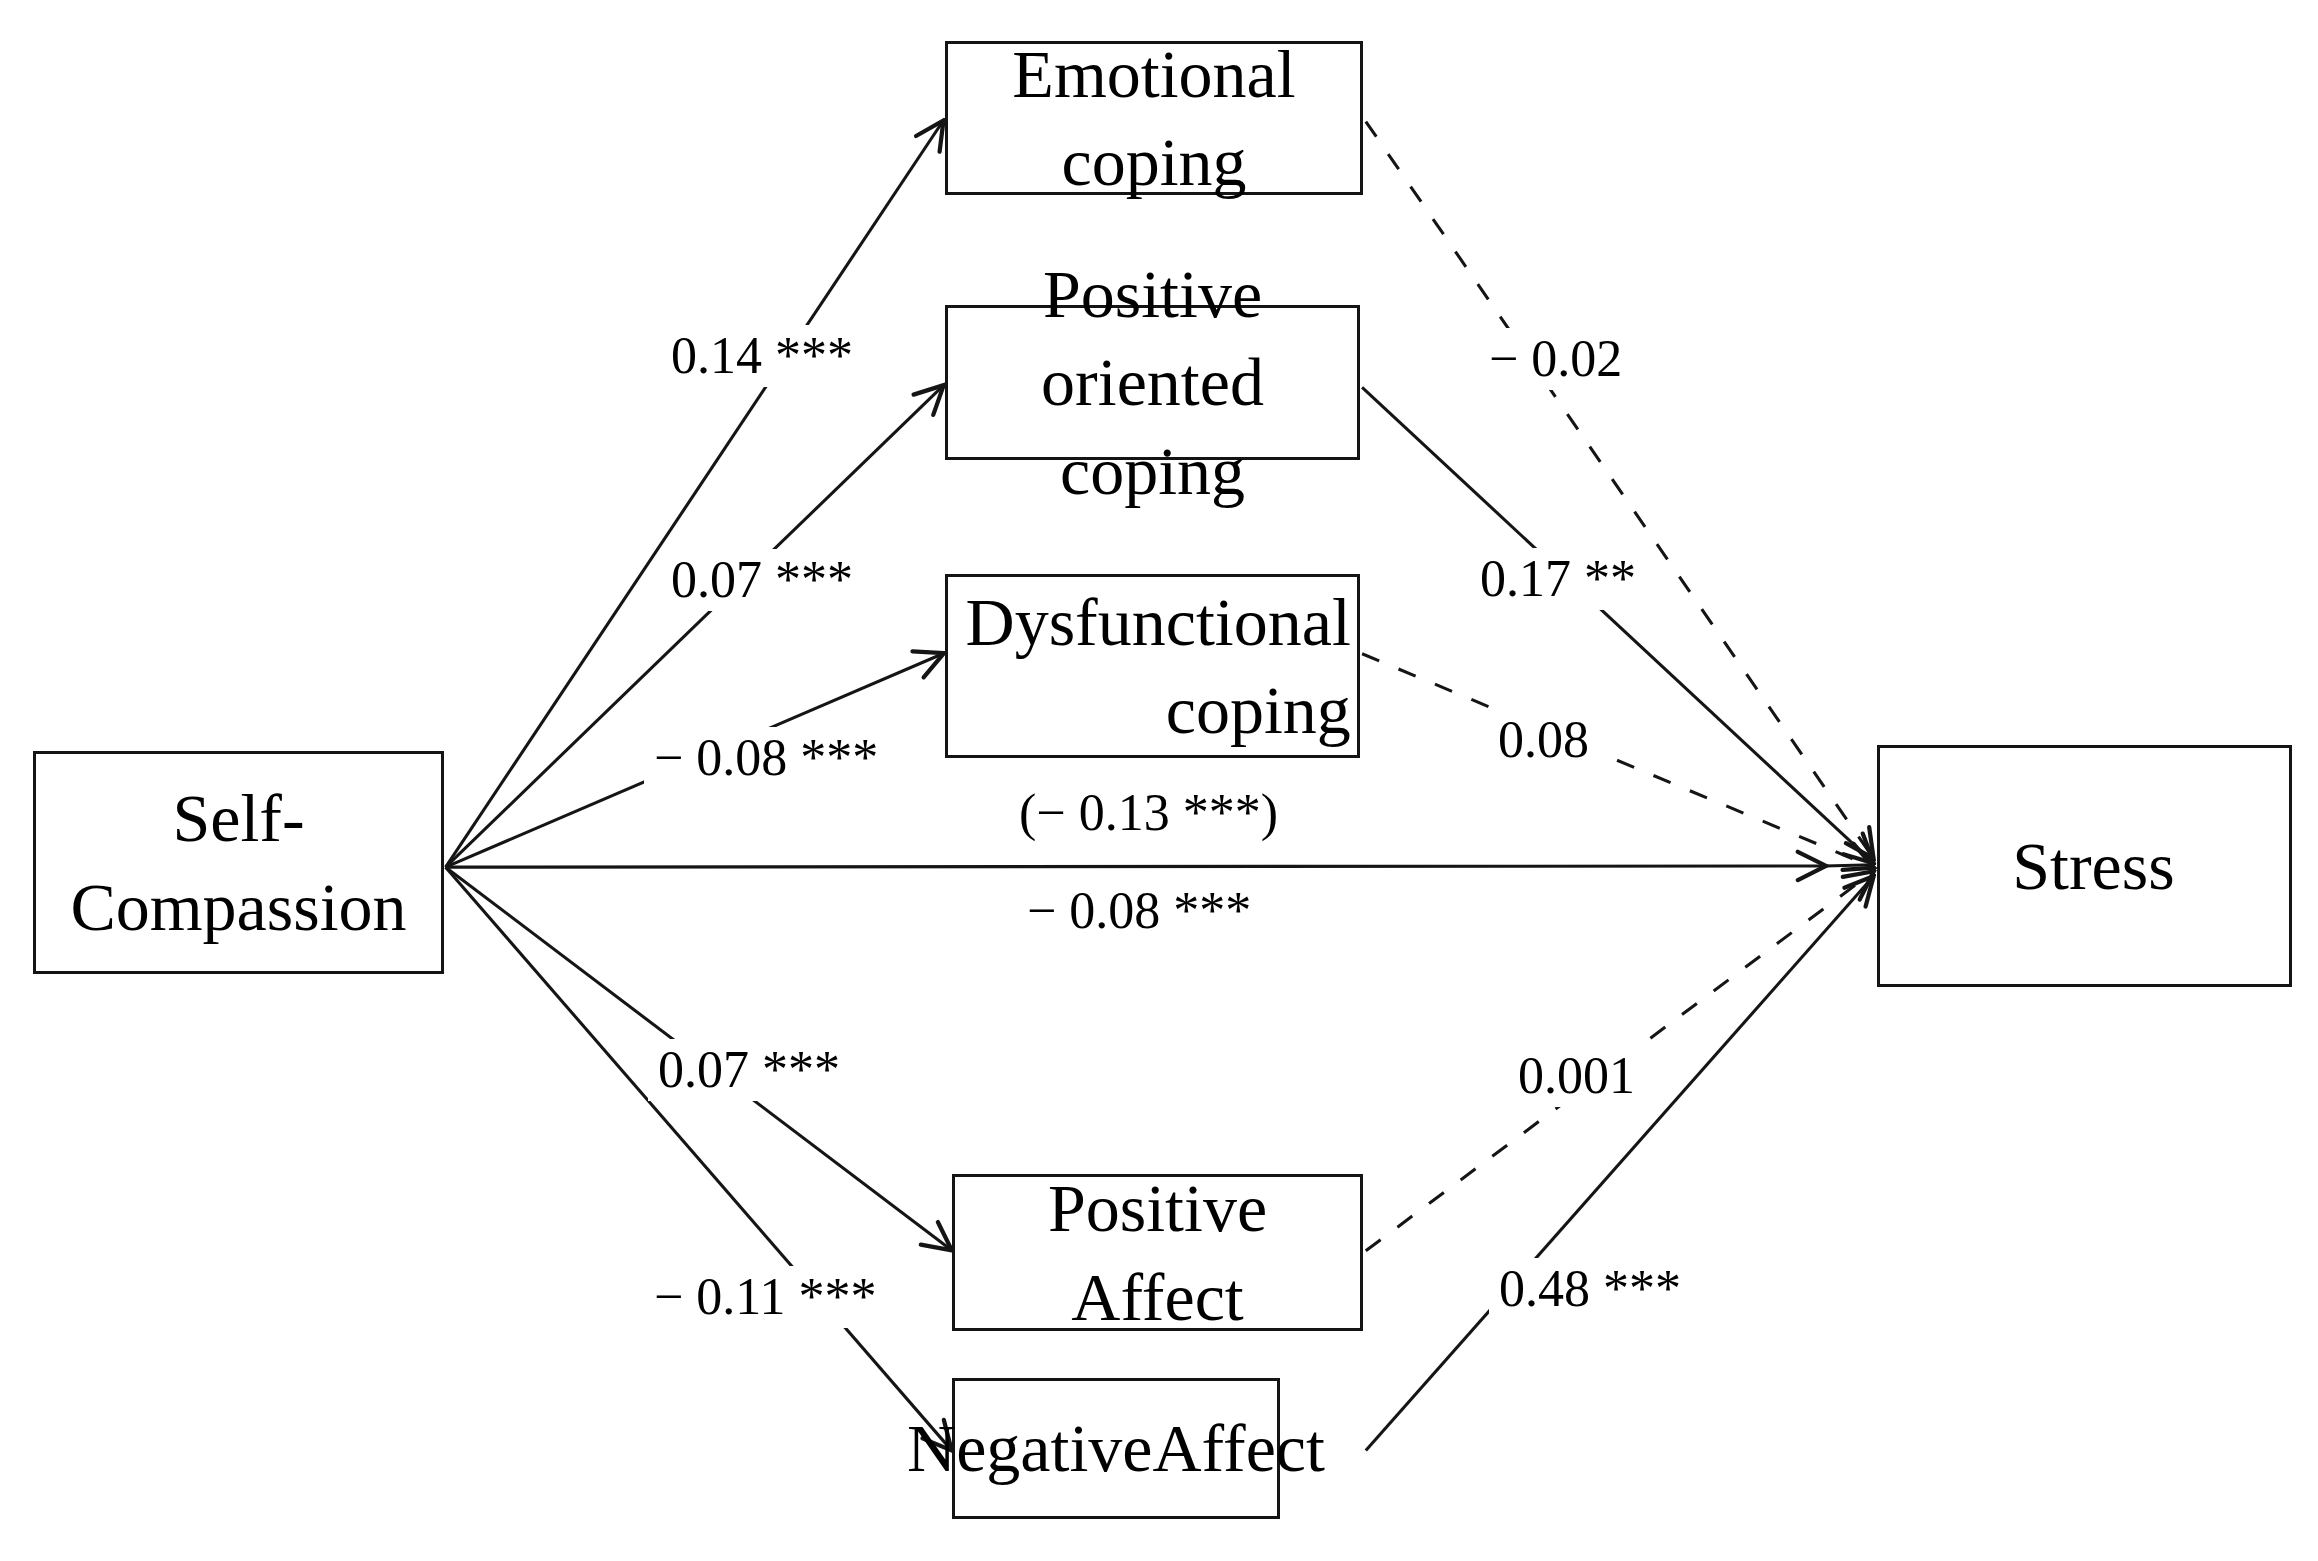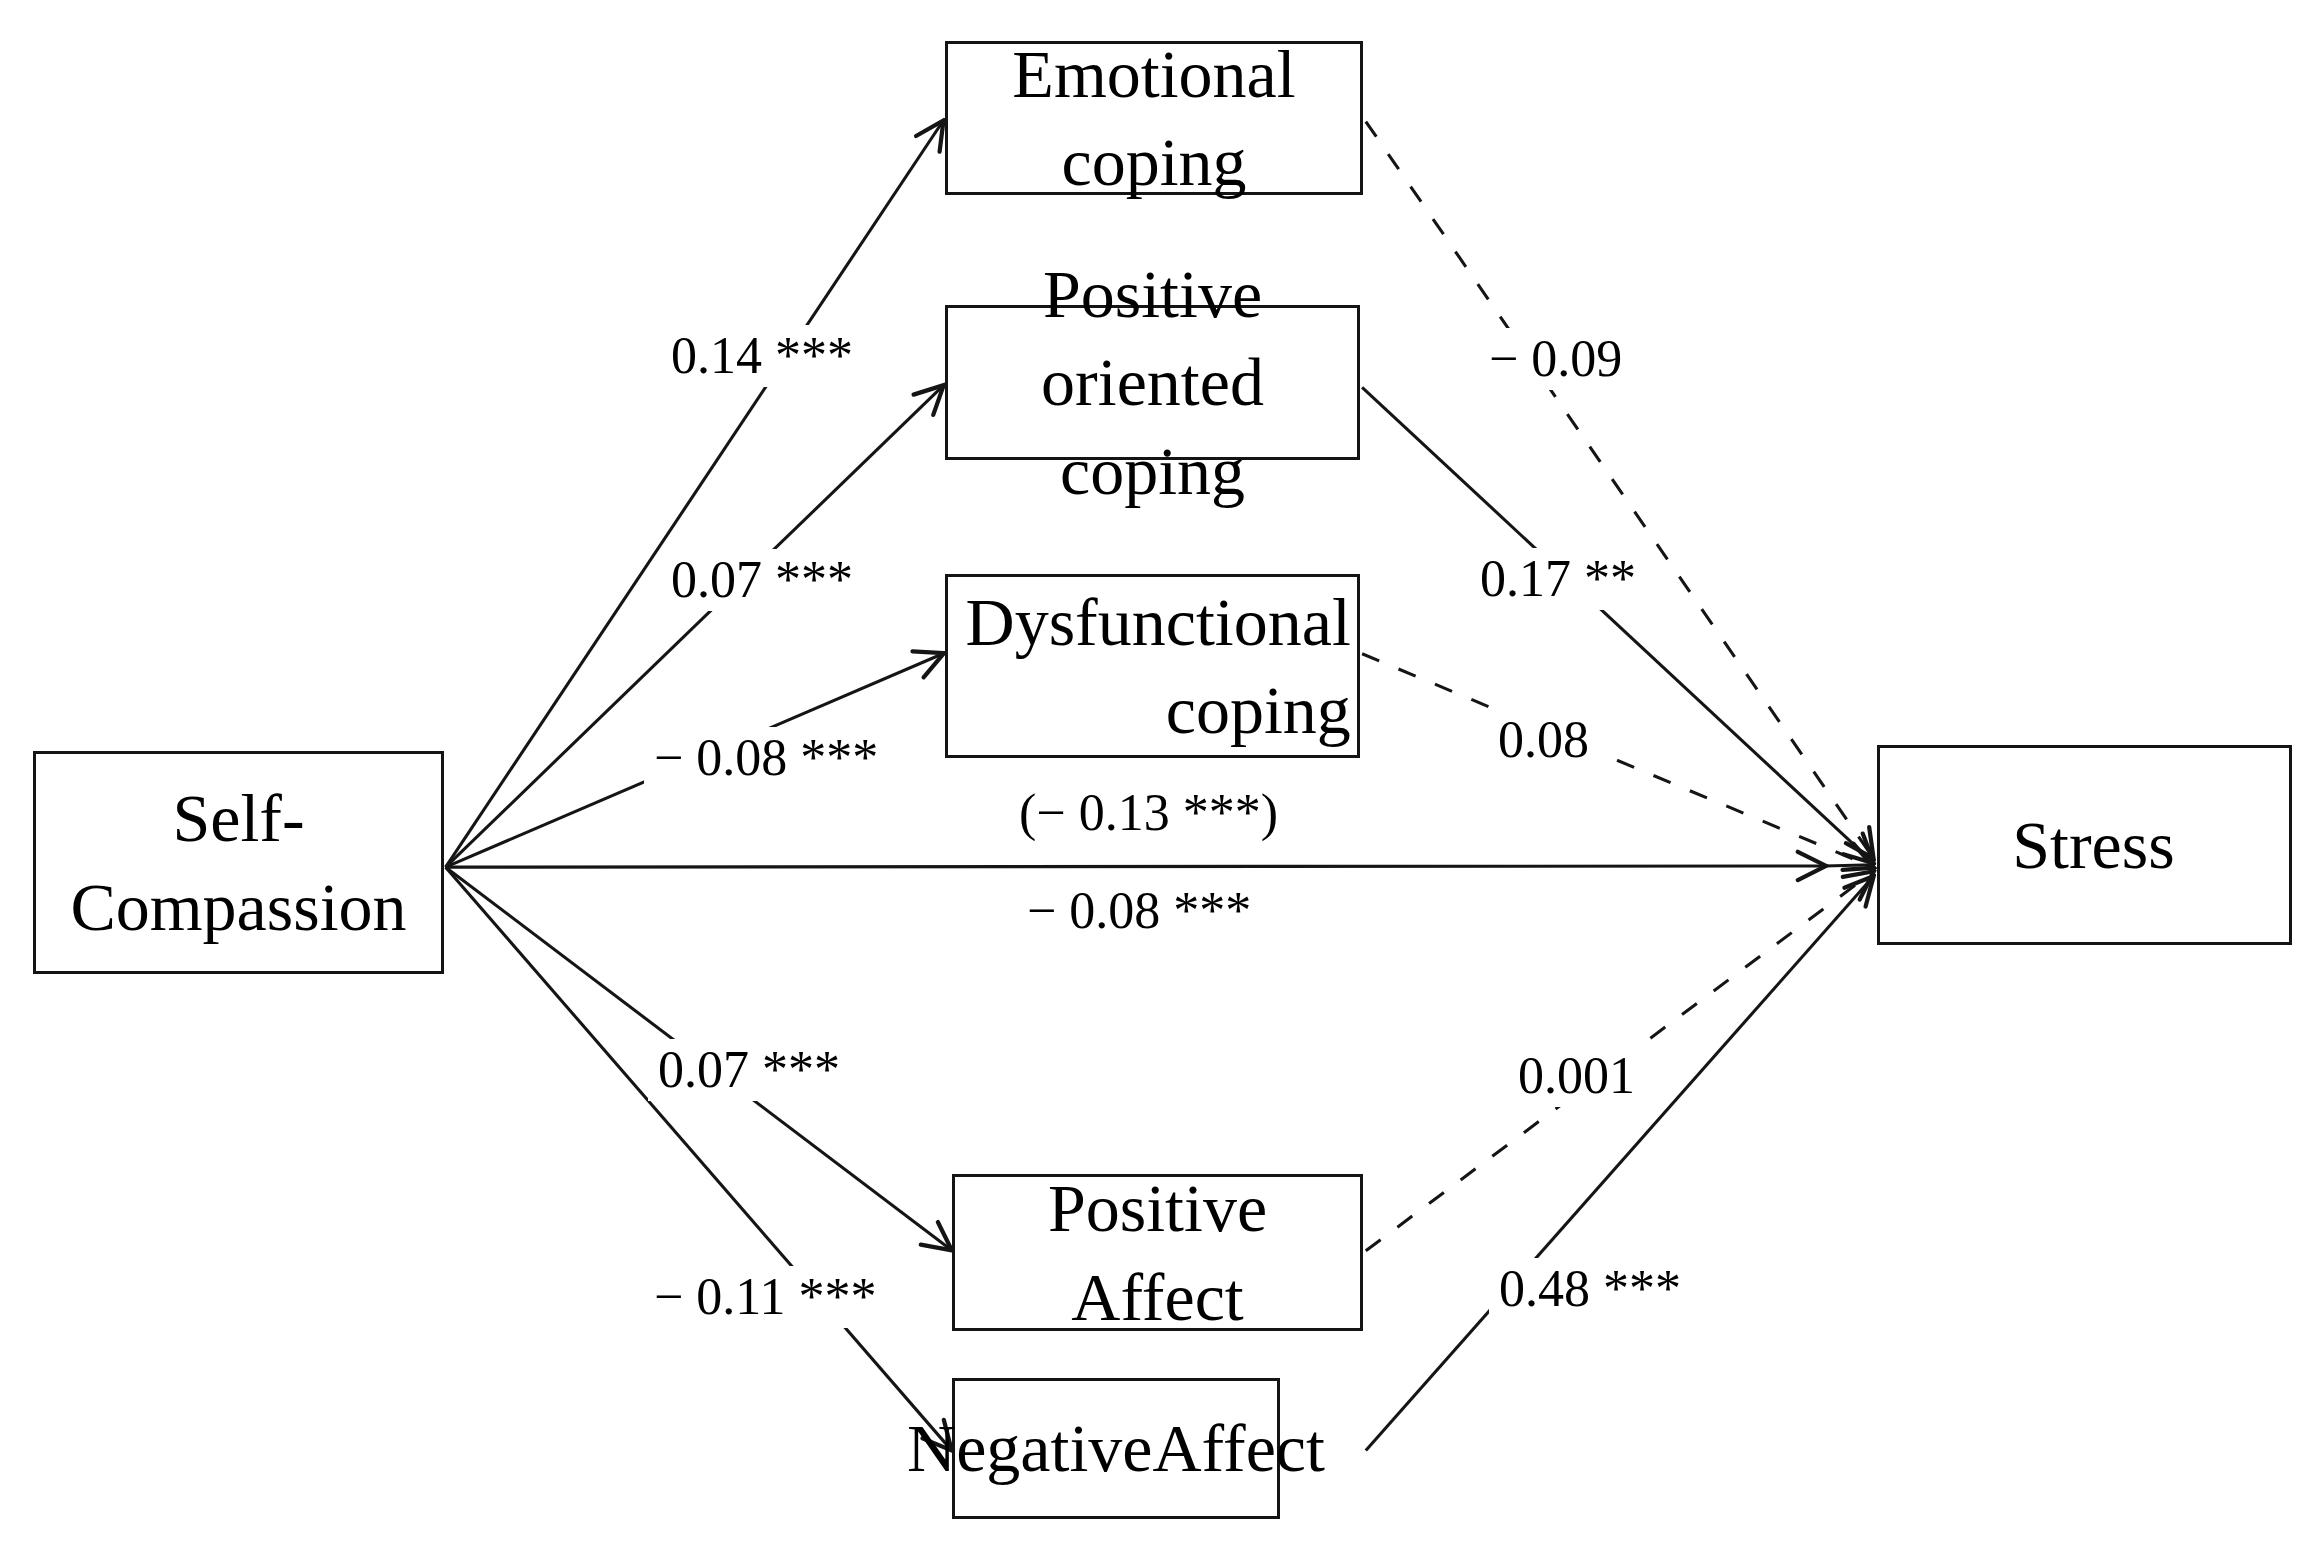--- a/index.html
+++ b/index.html
@@ -74,37 +74,37 @@
   <div class="node" style="left:945px; top:41px;   width:418px; height:154px;">Emotional coping</div>
 
   <div class="node" style="left:945px; top:305px;  width:415px; height:155px;">Positive oriented coping</div>
 
   <div class="node" style="left:945px; top:574px;  width:415px; height:184px;text-align:right;">Dysfunctional coping</div>
 
   <div class="node" style="left:952px; top:1174px; width:411px; height:157px;">Positive Affect</div>
 
   <div class="node" style="left:952px; top:1378px; width:328px; height:141px;">NegativeAffect</div>
 
-  <div class="node" style="left:1877px; top:745px; width:415px; height:200px;padding-left:24px;">Stress</div>
+  <div class="node" style="left:1877px; top:745px; width:415px; height:242px;padding-left:24px;">Stress</div>
 
   <div class="coef" style="left:661px; top:305px;margin-top:20px;">0.14 ***</div>
 
   <div class="coef" style="left:661px; top:549px;">0.07 ***</div>
 
   <div class="coef" style="left:644px; top:727px;">− 0.08 ***</div>
 
   <div class="coef" style="left:1009px; top:782px;">(− 0.13 ***)</div>
 
   <div class="coef" style="left:1017px; top:880px;">− 0.08 ***</div>
 
   <div class="coef" style="left:648px; top:1039px;">0.07 ***</div>
 
   <div class="coef" style="left:644px; top:1266px;">− 0.11 ***</div>
 
-  <div class="coef" style="left:1479px; top:328px;">− 0.09</div>
+  <div class="coef" style="left:1479px; top:328px;">− 0.02</div>
 
   <div class="coef" style="left:1470px; top:548px;">0.17 **</div>
 
   <div class="coef" style="left:1488px; top:709px;">0.08</div>
 
   <div class="coef" style="left:1508px; top:1045px;">0.001</div>
 
   <div class="coef" style="left:1489px; top:1258px;">0.48 ***</div>
 
 </div>

